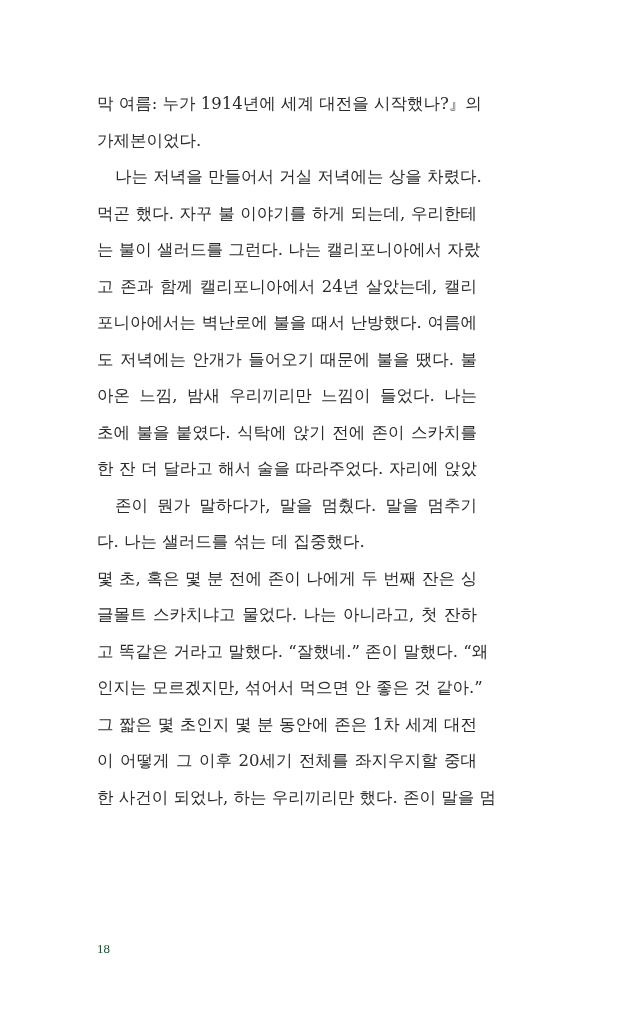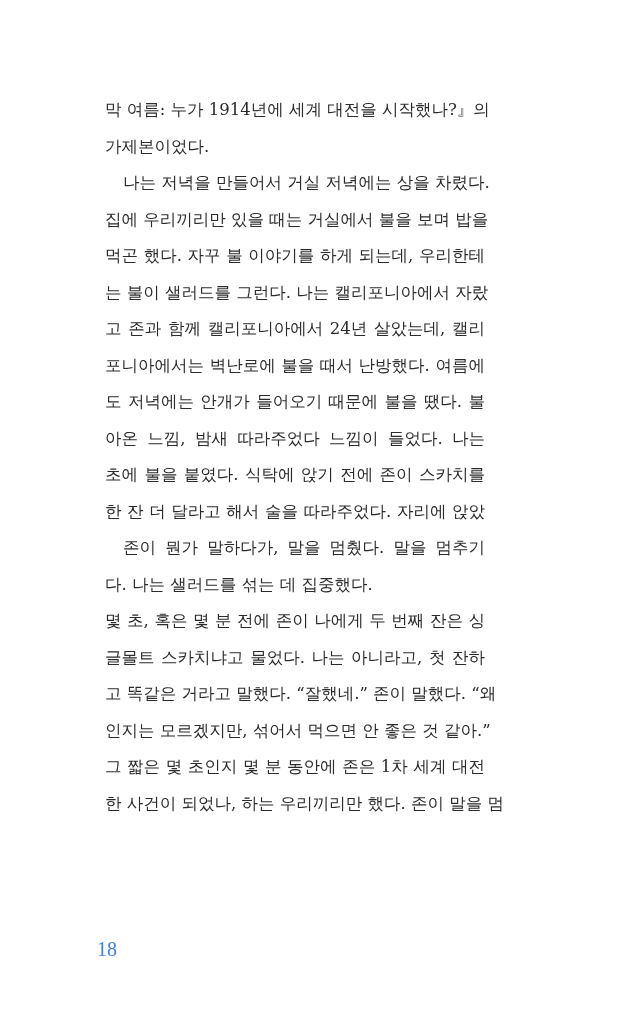--- a/index.html
+++ b/index.html
@@ -19,23 +19,22 @@
       position: absolute;
       left: 0;
       top: 0;
       width: 624px;
       height: 1024px;
       background: #ffffff;
     }
     .text-block {
       position: absolute;
       left: 97px;
-      top: 92px;
+      top: 86px;
       width: 380px;
-      margin-left: 8px;
     }
     .line {
       display: block;
       height: 36.5px;
       line-height: 36.5px;
       font-size: 16.5px;
       white-space: nowrap;
       text-align: justify;
       text-align-last: justify;
       letter-spacing: 0;
@@ -45,46 +44,46 @@
       text-align-last: left;
     }
     .line.indent {
       padding-left: 18px;
     }
     .page-number {
       position: absolute;
       left: 97px;
       top: 939px;
       font-family: "Liberation Serif", "DejaVu Serif", serif;
-      font-size: 20px;
-      color: #3b82f6;
+      font-size: 13px;
+      color: #14532d;
       line-height: 20px;
     }
   </style>
 </head>
 <body>
 
 <div class="page">
   <div class="text-block">
     <span class="line">막 여름: 누가 1914년에 세계 대전을 시작했나?』의</span>
     <span class="line last">가제본이었다.</span>
     <span class="line indent">나는 저녁을 만들어서 거실 저녁에는 상을 차렸다.</span>
-    <span class="line">집에 우리끼리만 있을 때는 거실에서 불을 보며 밥을</span>
     <span class="line">먹곤 했다. 자꾸 불 이야기를 하게 되는데, 우리한테</span>
     <span class="line">는 불이 샐러드를 그런다. 나는 캘리포니아에서 자랐</span>
     <span class="line">고 존과 함께 캘리포니아에서 24년 살았는데, 캘리</span>
     <span class="line">포니아에서는 벽난로에 불을 때서 난방했다. 여름에</span>
     <span class="line">도 저녁에는 안개가 들어오기 때문에 불을 땠다. 불</span>
-    <span class="line">아온 느낌, 밤새 따라주었다 느낌이 들었다. 나는</span>
+    <span class="line">아온 느낌, 밤새 우리끼리만 느낌이 들었다. 나는</span>
     <span class="line">초에 불을 붙였다. 식탁에 앉기 전에 존이 스카치를</span>
     <span class="line">한 잔 더 달라고 해서 술을 따라주었다. 자리에 앉았</span>
     <span class="line indent">존이 뭔가 말하다가, 말을 멈췄다. 말을 멈추기</span>
     <span class="line last">다. 나는 샐러드를 섞는 데 집중했다.</span>
     <span class="line">몇 초, 혹은 몇 분 전에 존이 나에게 두 번째 잔은 싱</span>
     <span class="line">글몰트 스카치냐고 물었다. 나는 아니라고, 첫 잔하</span>
     <span class="line">고 똑같은 거라고 말했다. “잘했네.” 존이 말했다. “왜</span>
     <span class="line">인지는 모르겠지만, 섞어서 먹으면 안 좋은 것 같아.”</span>
     <span class="line">그 짧은 몇 초인지 몇 분 동안에 존은 1차 세계 대전</span>
+    <span class="line">이 어떻게 그 이후 20세기 전체를 좌지우지할 중대</span>
     <span class="line">한 사건이 되었나, 하는 우리끼리만 했다. 존이 말을 멈</span>
   </div>
 
   <div class="page-number">18</div>
 </div>
 
 </body></html>

